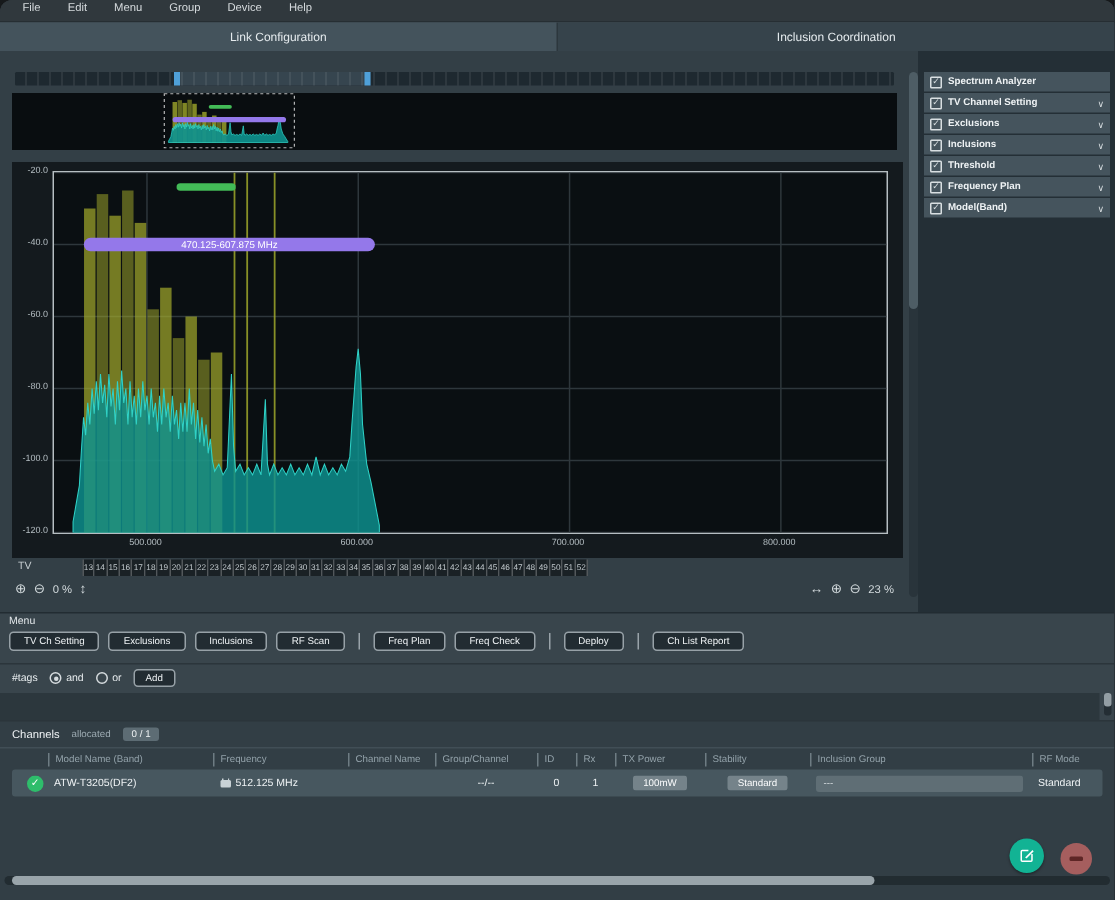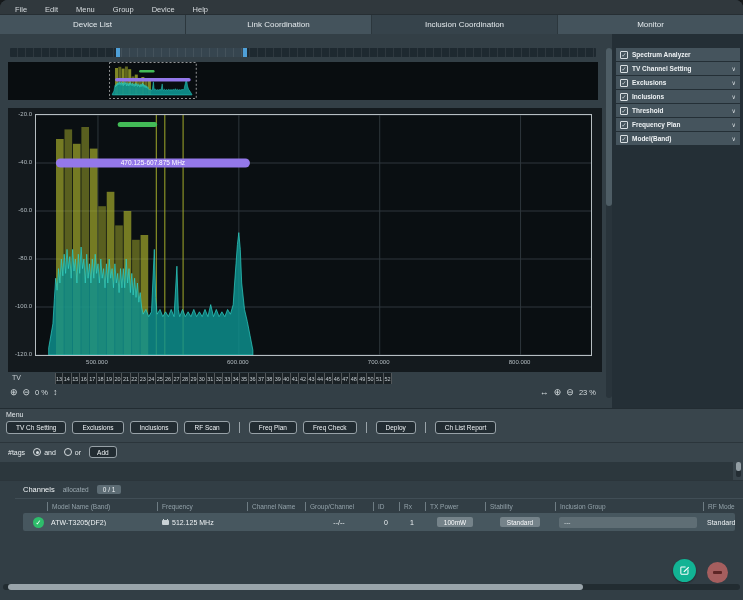--- a/index.html
+++ b/index.html
@@ -7,21 +7,21 @@
   body { width:743px; height:600px; background:#16191b; font-family:"Liberation Sans", sans-serif; }
 
   .window { width:743px; height:600px; border-radius:8px 8px 0 0; overflow:hidden; display:flex; flex-direction:column; background:#333f46; }
 
   .titlebar { height:17px; background:#2b2f31; position:relative; display:flex; align-items:center; justify-content:center; flex:none; }
   .lights { position:absolute; left:8px; top:5px; display:flex; gap:5px; }
   .light { width:7px; height:7px; border-radius:50%; }
   .light.red { background:#ff5f57; } .light.yellow { background:#febc2e; } .light.green { background:#28c840; }
   .title { font-size:8px; color:#cfd4d7; }
 
-  .menubar { height:15px; background:#30383d; display:flex; align-items:flex-end; padding-left:6px; flex:none; border-bottom:1px solid #262e33; }
+  .menubar { height:15px; background:#30383d; display:flex; align-items:flex-start; padding-left:6px; flex:none; border-bottom:1px solid #262e33; }
   .menu-item { font-size:7.5px; color:#d6dbde; padding:0 9px; }
 
   .tabbar { height:19px; display:flex; flex:none; background:#46555e; }
   .tab { flex:1; display:flex; align-items:center; justify-content:center; font-size:8px; color:#e4eaed; border-right:1px solid #2c373d; background:#44535c; }
   .tab:last-child { border-right:none; }
   .tab.active { background:#36434b; }
 
   .content { height:374px; flex:none; display:flex; }
   .left { width:606px; flex:none; padding-top:14px; position:relative; }
   .vtrack { width:6px; flex:none; margin:14px 0 10px; background:#29343b; border-radius:3px; position:relative; }
@@ -69,21 +69,21 @@
   .tags-label { font-size:7px; color:#e8edef; }
   .radio { display:flex; align-items:center; gap:3px; }
   .rdot { width:8px; height:8px; border:1px solid #d5dbde; border-radius:50%; position:relative; flex:none; }
   .rdot.sel:after { content:""; position:absolute; left:1.5px; top:1.5px; right:1.5px; bottom:1.5px; border-radius:50%; background:#d5dbde; }
   .rlabel { font-size:7px; color:#e8edef; }
   .addbtn { height:12px; padding:0 7px; }
   .tagslist { position:absolute; left:0; right:10px; top:19px; bottom:0; background:#2c373d; }
   .vscroll2 { position:absolute; right:2px; top:19px; bottom:3px; width:5px; background:#242e34; border-radius:2px; }
   .vthumb2 { height:60%; background:#939ea4; border-radius:2px; }
 
-  .panel-channels { flex:1; background:#323e45; border-top:1px solid #2b353b; position:relative; padding-top:4px; min-height:0;padding-left:15px; }
+  .panel-channels { flex:1; background:#323e45; border-top:1px solid #2b353b; position:relative; padding-top:4px; min-height:0; }
   .chead { display:flex; align-items:center; gap:8px; padding:0 8px; }
   .chead-title { font-size:7.5px; color:#f0f4f6; }
   .alloc-label { font-size:6.5px; color:#9dabb2; }
   .alloc-badge { font-size:6.5px; color:#eef2f4; background:#5d6c74; border-radius:2px; padding:1px 6px; }
   .theadwrap { border-top:1px solid #414e56; margin-top:4px; }
   .thead { display:flex; align-items:center; padding:2px 8px 0; height:12px; }
   .th { font-size:6.5px; color:#93a2aa; padding-left:4px; border-left:1px solid #6e7c83; height:9px; display:flex; align-items:center; white-space:nowrap; overflow:hidden; flex:none; }
   .th.nob { border-left:none; padding-left:0; }
   .trow { display:flex; align-items:center; margin:2px 8px 0; height:18px; background:#47575f; border-radius:2px; font-size:7px; color:#eef2f4; }
   .td { display:flex; align-items:center; padding-left:4px; white-space:nowrap; overflow:hidden; flex:none; }
@@ -108,24 +108,22 @@
 
   <div class="menubar" id="menubar">
       <span class="menu-item">File</span>
       <span class="menu-item">Edit</span>
       <span class="menu-item">Menu</span>
       <span class="menu-item">Group</span>
       <span class="menu-item">Device</span>
       <span class="menu-item">Help</span>
     </div>
   <div class="tabbar" id="tabbar">
-      <div class="tab">Device List</div>
-      <div class="tab">Link Coordination</div>
+      <div class="tab">Link Configuration</div>
       <div class="tab active">Inclusion Coordination</div>
-      <div class="tab">Monitor</div>
     </div>
 
   <div class="content">
     <div class="left">
 
       <div class="scrollstrip">
         <div class="ss-view" id="ssview" style="left: 106.298px; width: 130.828px;">
           <span class="ss-cap" style="left:0"></span>
           <span class="ss-cap" style="right:0"></span>
         </div>

